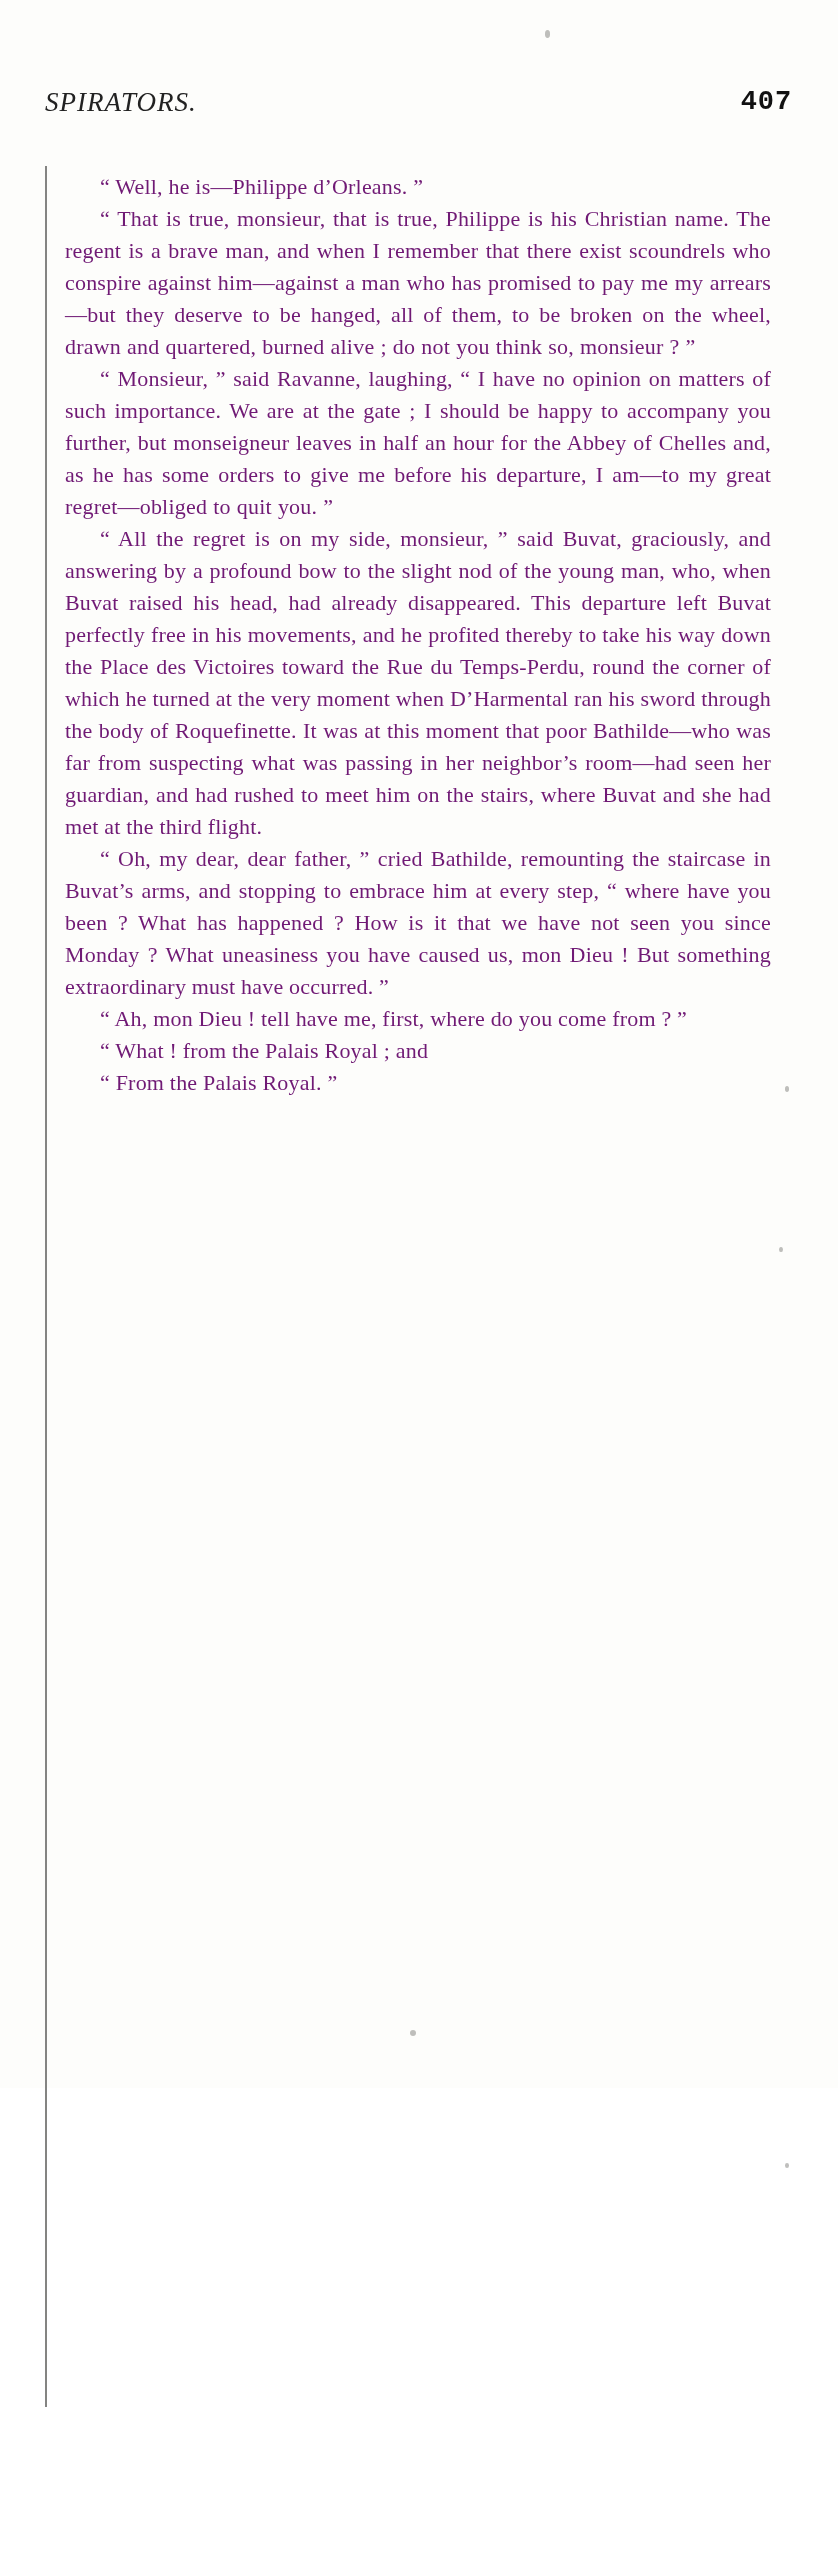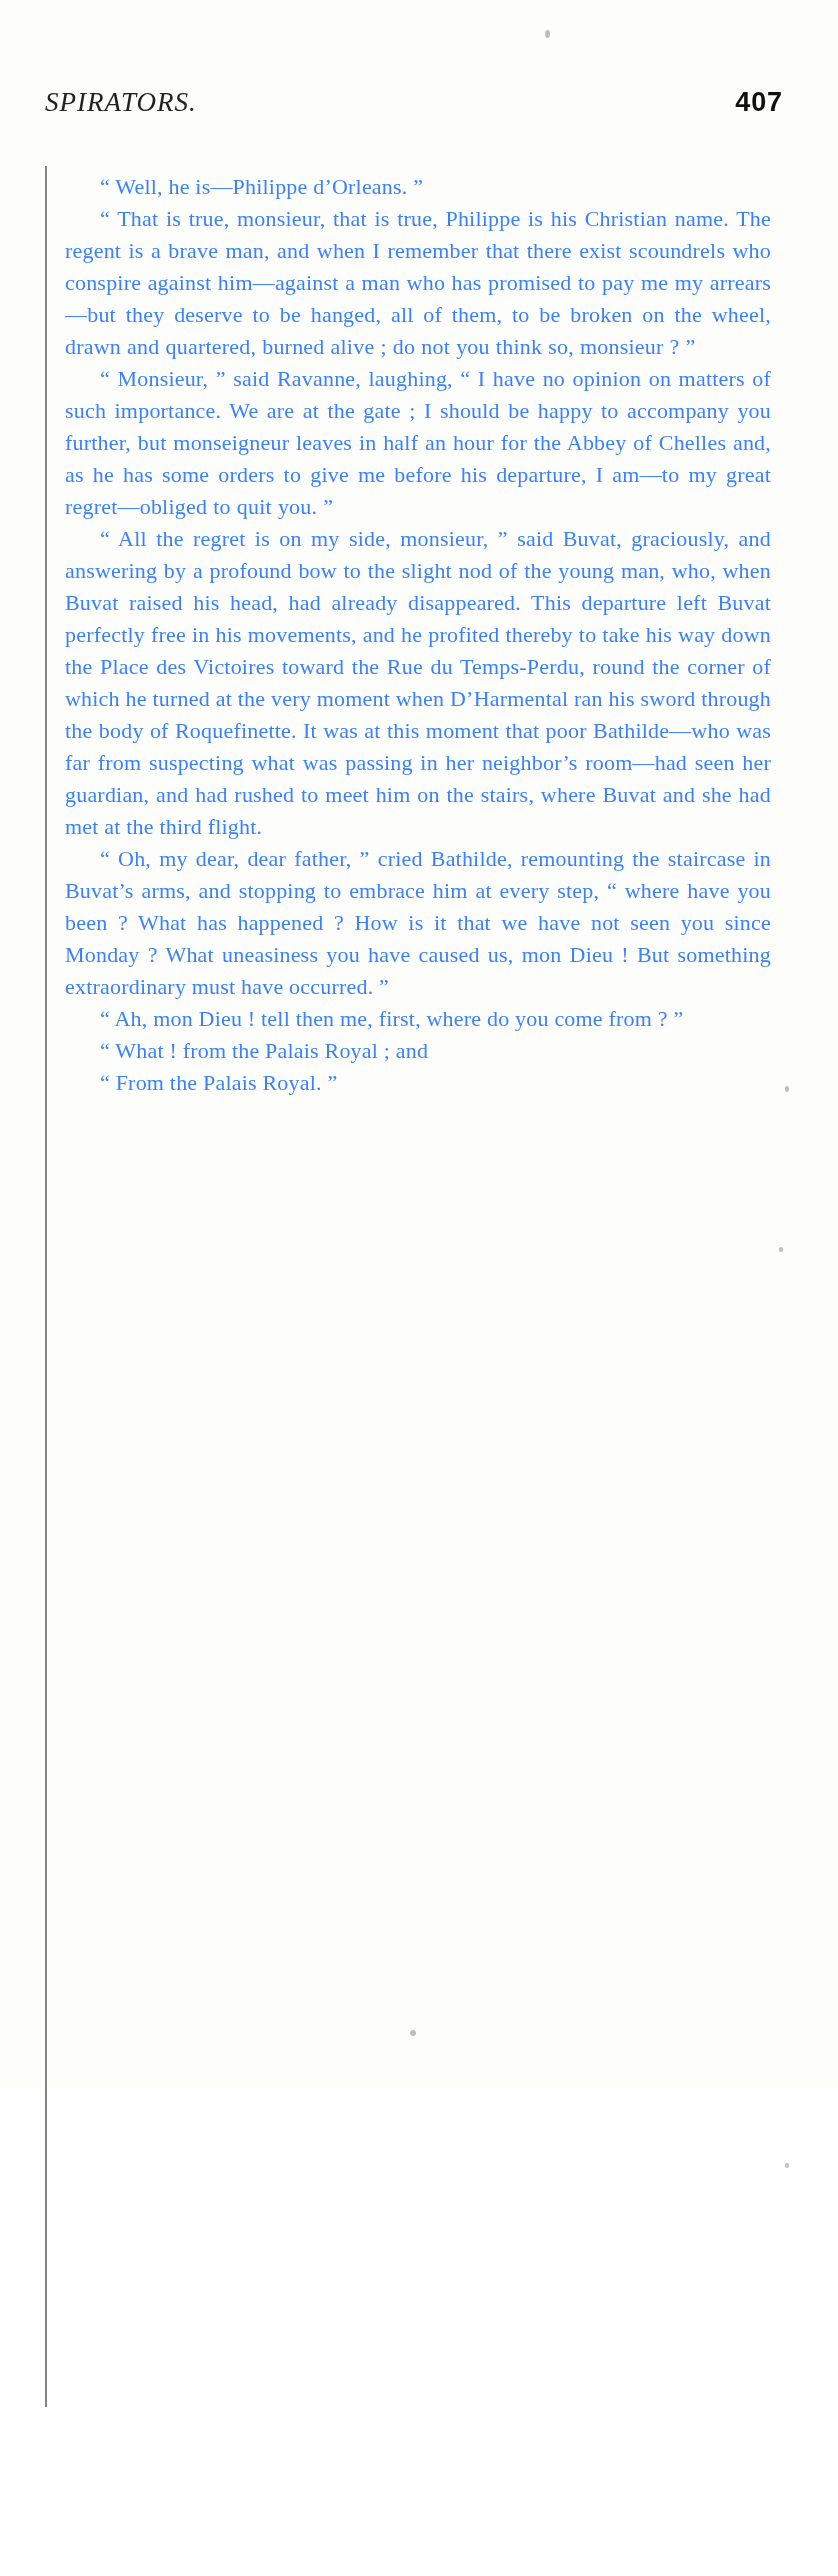--- a/index.html
+++ b/index.html
@@ -46,23 +46,23 @@
     top: 0;
     font-family: "Liberation Serif", serif;
     font-style: italic;
     font-size: 27px;
     letter-spacing: 1px;
     color: #222;
     white-space: nowrap;
   }
   .folio {
     position: absolute;
-    right: 10px;
+    right: 1px;
     top: 0;
-    font-family: Liberation Sans, sans-serif;
+    font-family: Liberation Mono, monospace;
     font-weight: bold;
     font-size: 27px;
     letter-spacing: 0.9px;
     color: #111;
   }
 
   .rule-left {
     position: absolute;
     left: 45px;
     top: 166px;
@@ -78,21 +78,21 @@
     top: 171px;
     width: 706px;
   }
 
   p.para {
     margin: 0 0 0 0;
     font-size: 22px;
     line-height: 32px;
     text-align: justify;
     text-justify: inter-word;
-    color: #3b82f6;
+    color: #701a75;
     text-indent: 35px;
     letter-spacing: 0.2px;
   }
 
   
   .textblock p.para:nth-child(2),
   .textblock p.para:nth-child(3) { word-spacing: 0.4px; }
 
   .bottom-speck {
     position: absolute;
@@ -119,19 +119,19 @@
   </div>
 
   <div class="rule-left"></div>
 
   <div class="textblock">
     <p class="para">“ Well, he is—Philippe d’Orleans. ”</p>
     <p class="para">“ That is true, monsieur, that is true, Philippe is his Christian name. The regent is a brave man, and when I remember that there exist scoundrels who conspire against him—against a man who has promised to pay me my arrears—but they deserve to be hanged, all of them, to be broken on the wheel, drawn and quartered, burned alive ; do not you think so, monsieur ? ”</p>
     <p class="para">“ Monsieur, ” said Ravanne, laughing, “ I have no opinion on matters of such importance. We are at the gate ; I should be happy to accompany you further, but monseigneur leaves in half an hour for the Abbey of Chelles and, as he has some orders to give me before his departure, I am—to my great regret—obliged to quit you. ”</p>
     <p class="para">“ All the regret is on my side, monsieur, ” said Buvat, graciously, and answering by a profound bow to the slight nod of the young man, who, when Buvat raised his head, had already disappeared. This departure left Buvat perfectly free in his movements, and he profited thereby to take his way down the Place des Victoires toward the Rue du Temps-Perdu, round the corner of which he turned at the very moment when D’Harmental ran his sword through the body of Roquefinette. It was at this moment that poor Bathilde—who was far from suspecting what was passing in her neighbor’s room—had seen her guardian, and had rushed to meet him on the stairs, where Buvat and she had met at the third flight.</p>
     <p class="para">“ Oh, my dear, dear father, ” cried Bathilde, remounting the staircase in Buvat’s arms, and stopping to embrace him at every step, “ where have you been ? What has happened ? How is it that we have not seen you since Monday ? What uneasiness you have caused us, mon Dieu ! But something extraordinary must have occurred. ”</p>
-    <p class="para">“ Ah, mon Dieu ! tell then me, first, where do you come from ? ”</p>
+    <p class="para">“ Ah, mon Dieu ! tell have me, first, where do you come from ? ”</p>
     <p class="para">“ What ! from the Palais Royal ; and</p>
     <p class="para">“ From the Palais Royal. ”</p>
   </div>
 
 </div>
 
 
 </body></html>

